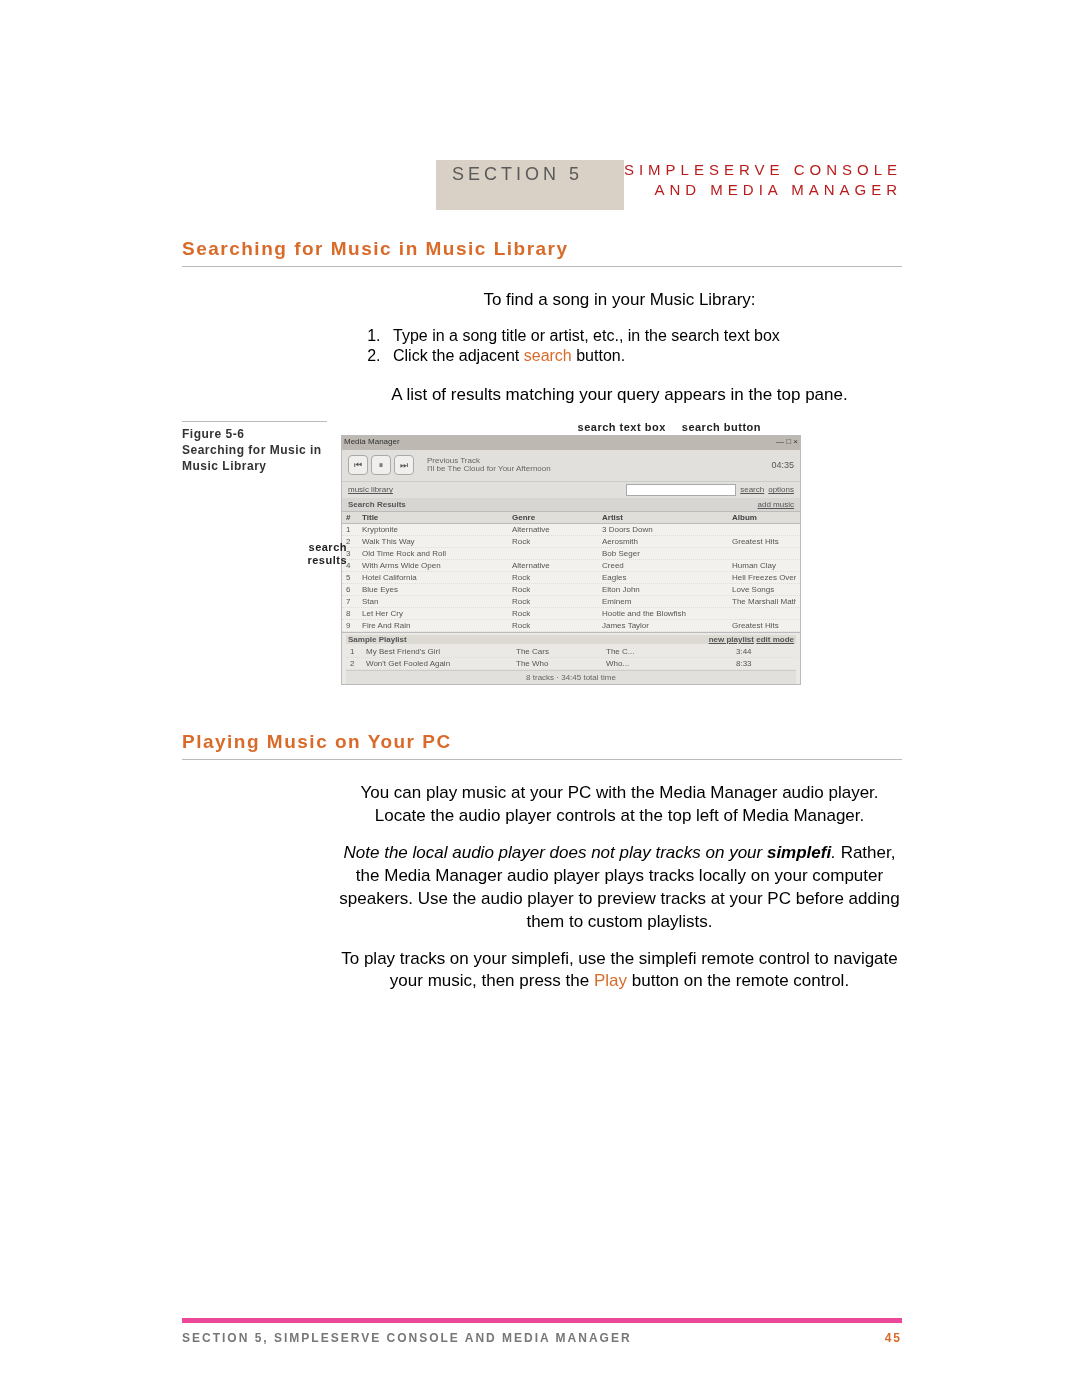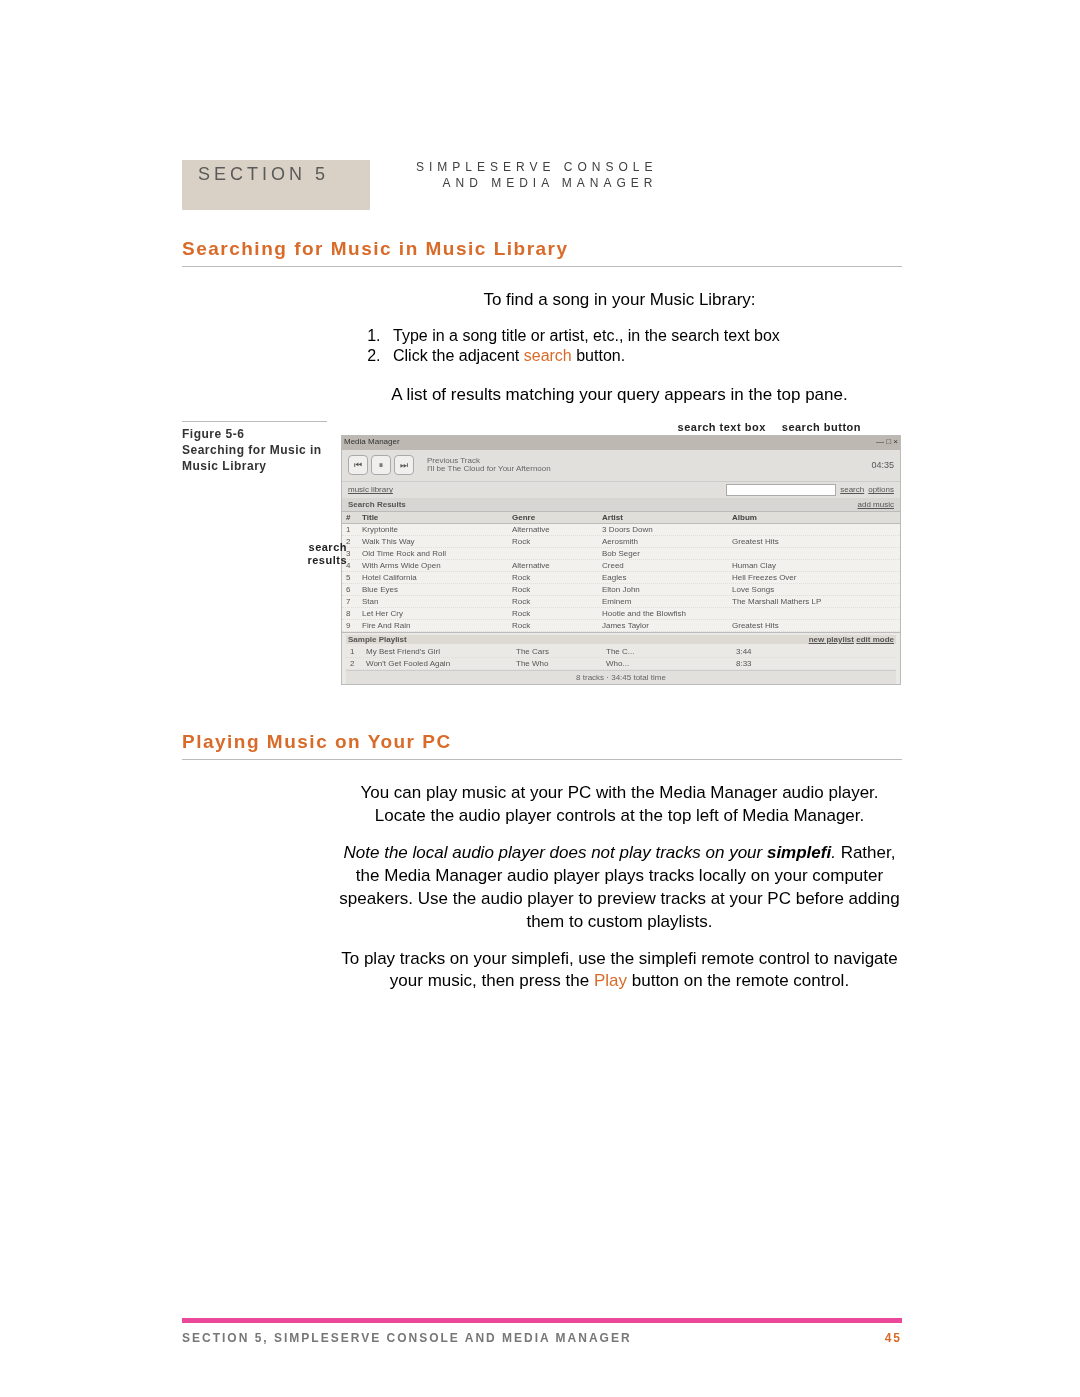--- a/index.html
+++ b/index.html
@@ -12,38 +12,37 @@
     position: relative;
   }
   .page {
     position: absolute;
     left: 182px;
     top: 160px;
     width: 720px;
   }
   .header-row {
     display: flex;
-    justify-content: flex-start;
+    justify-content: flex-end;
     align-items: flex-start;
     margin-bottom: 28px;
-    gap: 46px;
   }
   .section-badge {
     background: #d9d1c5;
     color: #5a5a5a;
     padding: 4px 16px 20px 16px;
     letter-spacing: 4px;
     font-size: 18px;
     height: 50px;
     width: 188px;
   }
   .header-title {
-    color: #404040;
+    color: #b91c1c;
     text-align: right;
-    font-size: 12px;
+    font-size: 15px;
     letter-spacing: 5px;
     line-height: 1.3;
   }
   .h2 {
     color: #d96b2a;
     font-weight: bold;
     letter-spacing: 1.5px;
     font-size: 19px;
     border-bottom: 1px solid #bbb;
     padding-bottom: 6px;
@@ -84,21 +83,21 @@
     padding-top: 4px;
   }
   .figure-caption-col .fc {
     font-size: 12px;
     font-weight: bold;
     letter-spacing: 0.5px;
     line-height: 1.35;
     color: #333;
   }
   .screenshot-wrap {
-    width: 560px;
+    width: 460px;
     position: relative;
   }
   .callout-row {
     display: flex;
     justify-content: flex-end;
     gap: 16px;
     font-size: 11px;
     font-weight: bold;
     letter-spacing: 0.5px;
     color: #222;

